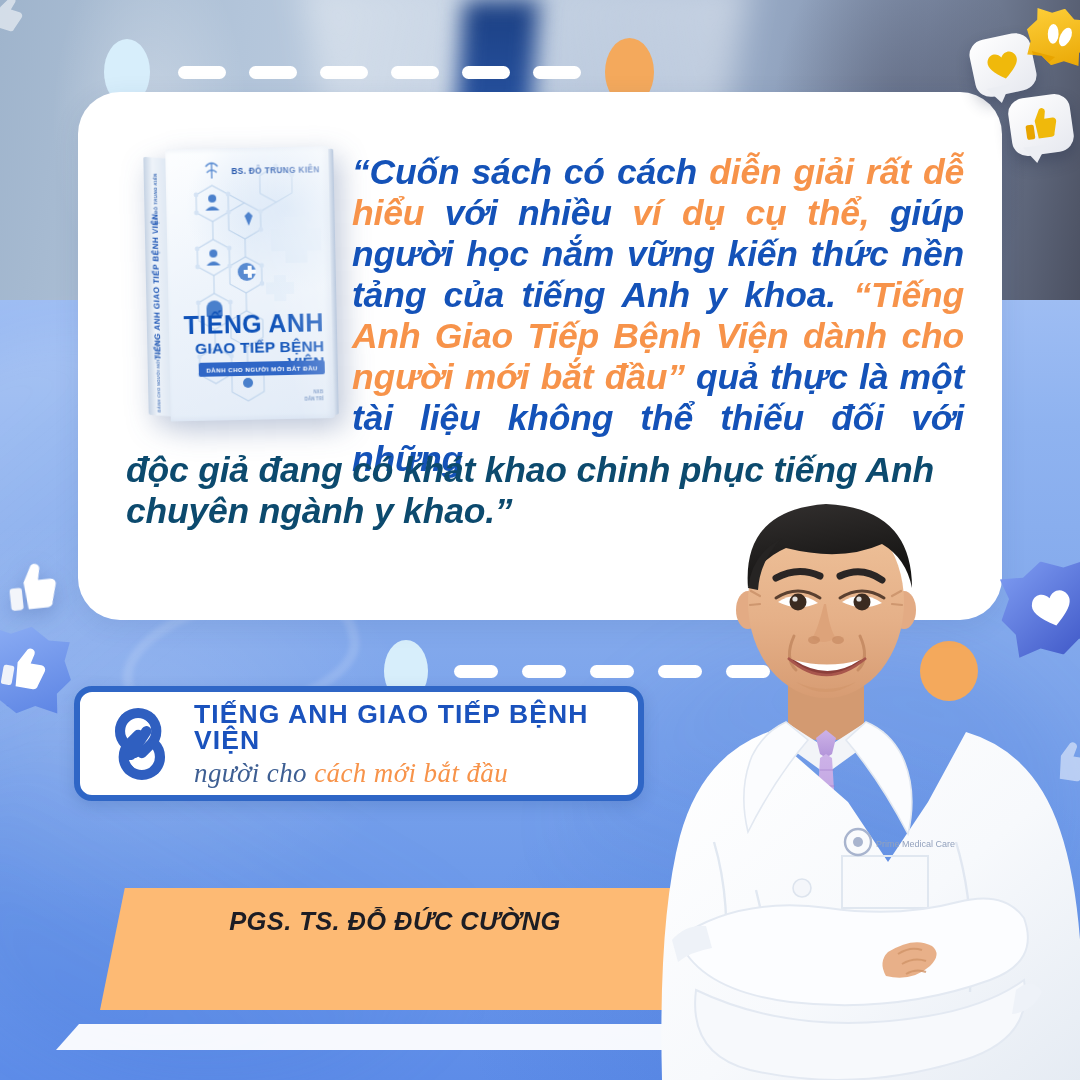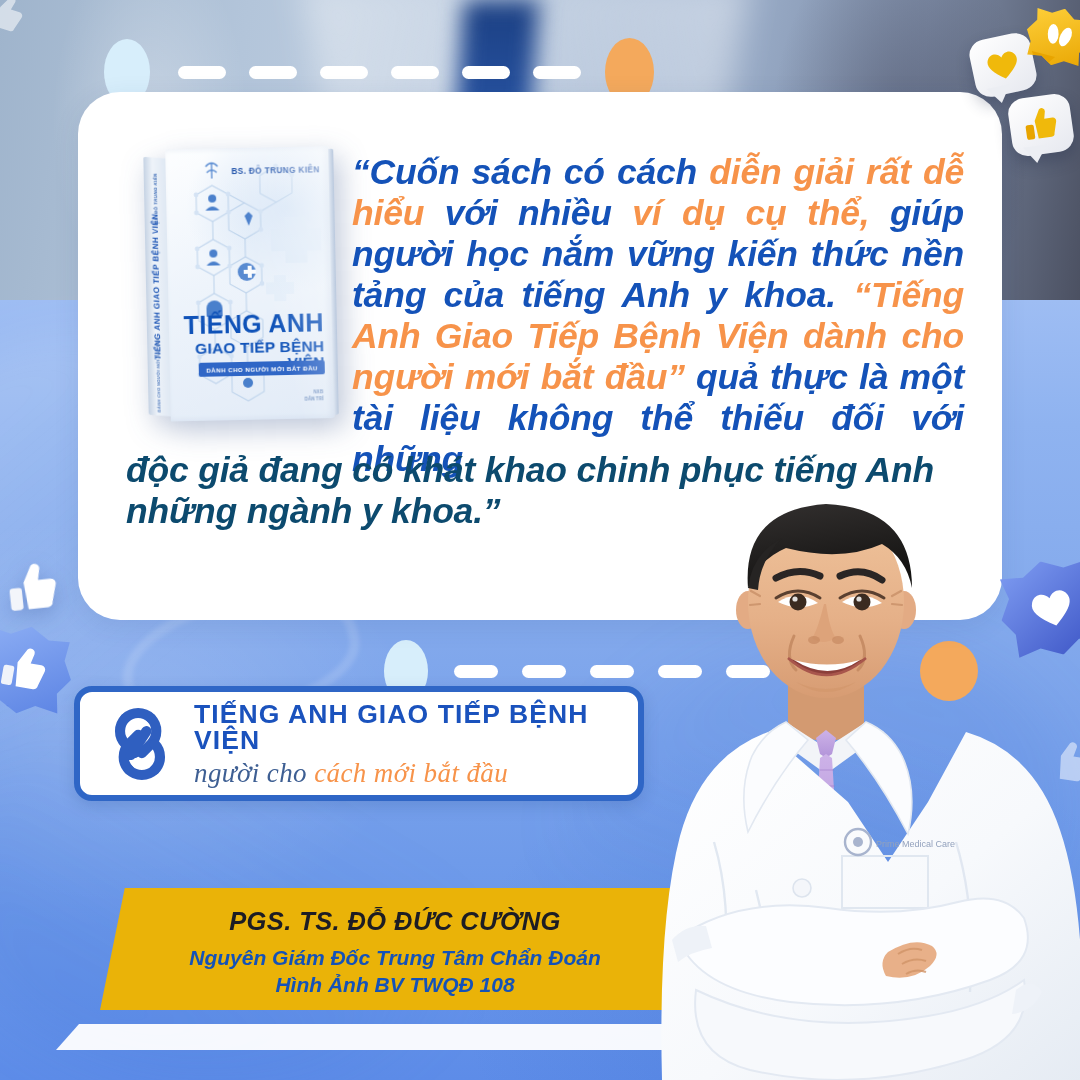--- a/index.html
+++ b/index.html
@@ -218,21 +218,21 @@
     font-size:27px; font-style:italic; font-weight:400;
     font-family:"Liberation Serif", serif;
     color:#3e5f93; line-height:1; letter-spacing:.4px;
   }
   #logo-line2 .hl { color:#f7934a; }
 
   
   #name-plate {
     position:absolute; left:100px; top:888px;
     width:590px; height:122px;
-    background:#eab308;
+    background:#fdba74;
     clip-path:polygon(4.2% 0, 100% 0, 95.5% 100%, 0 100%);
     box-shadow:0 6px 18px rgba(20,50,110,.13);
   }
   #name-title {
     position:absolute; left:0; right:0; top:19px; text-align:center;
     font-size:25.5px; font-weight:800; font-style:italic;
     letter-spacing:.4px; color:#1d1d24;
   }
   #name-sub {
     position:absolute; left:0; right:0; top:57px; text-align:center;
@@ -377,21 +377,21 @@
       <div class="book-title-2">GIAO TIẾP BỆNH VIỆN</div>
       <div class="book-badge">DÀNH CHO NGƯỜI MỚI BẮT ĐẦU</div>
       <div class="book-pub">NXB<br>DÂN TRÍ</div>
     </div>
     <div class="book-edge"></div>
   </div>
 
   <div id="quote-text"><span>“Cuốn sách có cách </span><span class="hl">diễn giải rất dễ hiểu</span><span> với nhiều </span><span class="hl">ví dụ cụ thể,</span><span> giúp người học nắm vững kiến thức nền tảng của tiếng Anh y khoa. </span><span class="hl">“Tiếng Anh Giao Tiếp Bệnh Viện dành cho người mới bắt đầu”</span><span> quả thực là một tài liệu không thể thiếu đối với những</span></div>
   <div id="quote-overflow">
     <div>độc giả đang có khát khao chinh phục tiếng Anh</div>
-    <div class="last">những ngành y khoa.”</div>
+    <div class="last">chuyên ngành y khao.”</div>
   </div>
 
   <div id="logo-banner">
     <svg id="logo-mark" viewBox="0 0 100 100">
       <g fill="none" stroke="#2f5fc0" stroke-width="11" stroke-linecap="round">
         <path d="M62,22 a20,20 0 0,1 0,28 l-10,10"></path>
         <path d="M62,22 a20,20 0 0,0 -28,0 l-0,0"></path>
         <path d="M34,22 a20,20 0 0,0 0,28 l10,10"></path>
         <path d="M38,78 a20,20 0 0,1 0,-28 l10,-10"></path>
         <path d="M38,78 a20,20 0 0,0 28,0"></path>
@@ -400,24 +400,20 @@
       </g>
     </svg>
     <div id="logo-texts">
       <div id="logo-line1">TIẾNG ANH GIAO TIẾP BỆNH VIỆN</div>
       <div id="logo-line2"><span>người cho </span><span class="hl">cách mới bắt đầu</span></div>
     </div>
   </div>
 
   <div id="name-plate">
     <div id="name-title">PGS. TS. ĐỖ ĐỨC CƯỜNG</div>
-    <div id="name-sub">
-      <div>Nguyên Giám Đốc Trung Tâm Chẩn Đoán</div>
-      <div>Hình Ảnh BV TWQĐ 108</div>
-    </div>
   </div>
   <div id="plate-accent"></div>
 
   <svg id="doctor" viewBox="0 0 444 610">
     <defs>
       <linearGradient id="coatG" x1="0" y1="0" x2="1" y2="1">
         <stop offset="0%" stop-color="#ffffff"></stop>
         <stop offset="55%" stop-color="#f7f9fc"></stop>
         <stop offset="100%" stop-color="#e5ebf3"></stop>
       </linearGradient>

